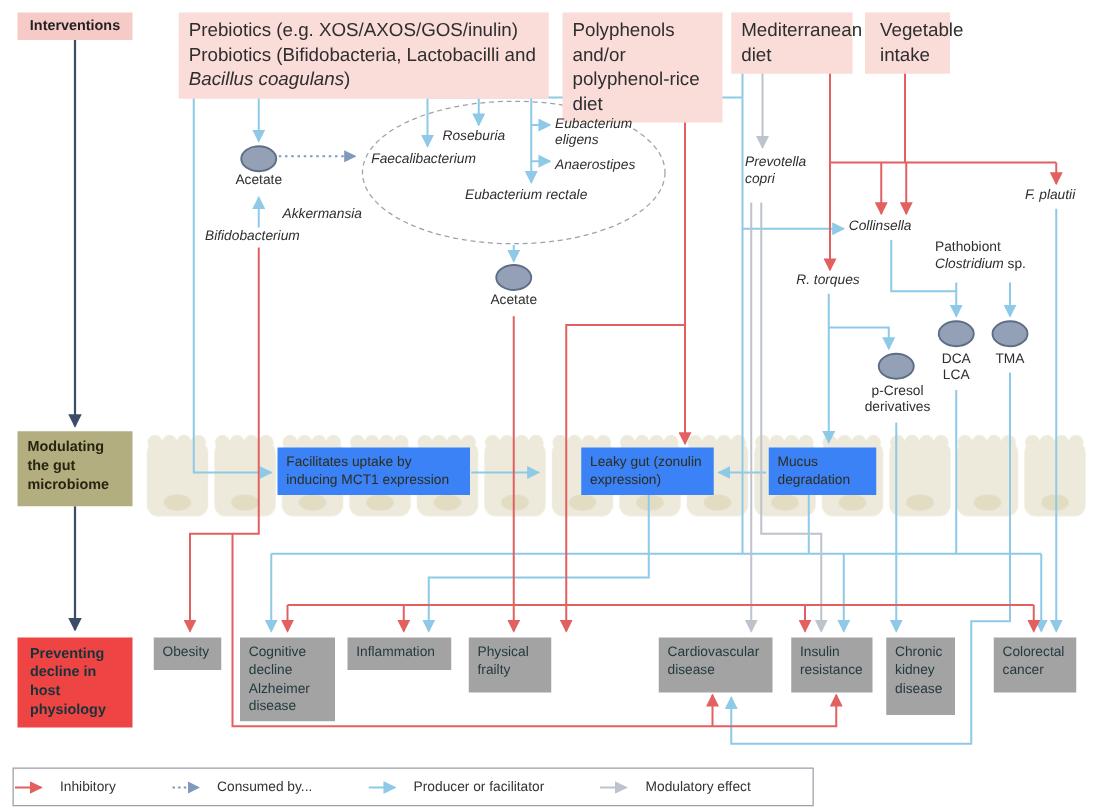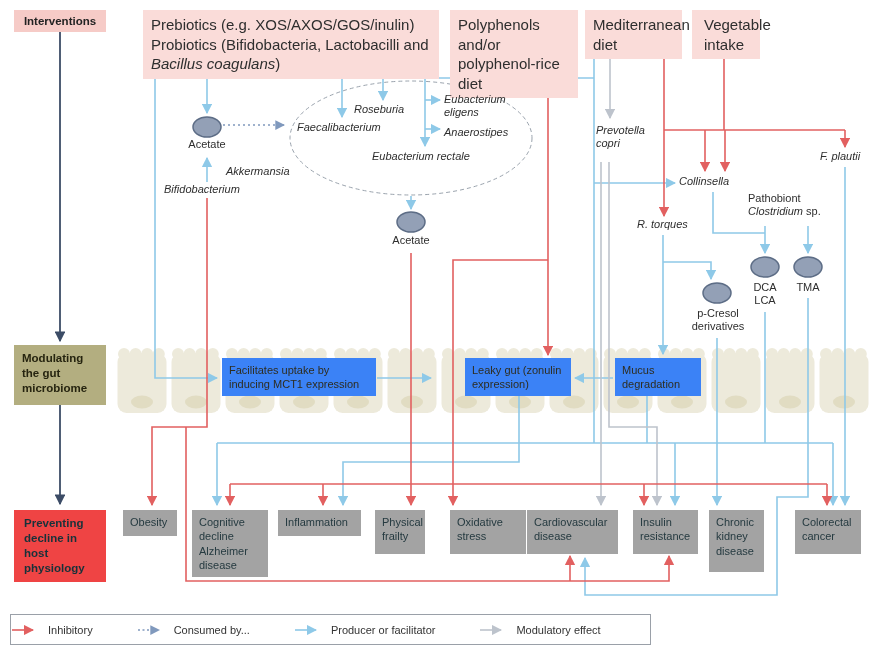--- a/index.html
+++ b/index.html
@@ -169,22 +169,21 @@
 
   <div class="olivebox" style="left:14px;top:345px;width:92px;min-height:60px;">Modulating the gut microbiome</div>
   <div class="bandbox" style="left:222px;top:358px;width:154px;min-height:38px;">Facilitates uptake by inducing MCT1 expression</div>
   <div class="bandbox" style="left:465px;top:358px;width:106px;min-height:38px;">Leaky gut (zonulin expression)</div>
   <div class="bandbox" style="left:615px;top:358px;width:86px;min-height:38px;">Mucus degradation</div>
 
   <div class="cyanhdr" style="left:14px;top:510px;width:92px;min-height:63px;">Preventing decline in host physiology</div>
   <div class="outcome" style="left:123px;top:510px;width:54px;min-height:26px;">Obesity</div>
   <div class="outcome" style="left:192px;top:510px;width:76px;min-height:64px;">Cognitive decline Alzheimer disease</div>
   <div class="outcome" style="left:278px;top:510px;width:83px;min-height:26px;">Inflammation</div>
-  <div class="outcome" style="left:375px;top:510px;width:50px;min-height:44px;">Physical frailty</div>
-  <div class="outcome" style="left:450px;top:510px;width:76px;min-height:44px;">Oxidative stress</div>
+  <div class="outcome" style="left:375px;top:510px;width:66px;min-height:44px;">Physical frailty</div>
   <div class="outcome" style="left:527px;top:510px;width:91px;min-height:44px;">Cardiovascular disease</div>
   <div class="outcome" style="left:633px;top:510px;width:65px;min-height:44px;">Insulin resistance</div>
   <div class="outcome" style="left:709px;top:510px;width:55px;min-height:62px;">Chronic kidney disease</div>
   <div class="outcome" style="left:795px;top:510px;width:66px;min-height:44px;">Colorectal cancer</div>
 
   <div id="legend">
     <div class="litem">
       <svg width="30" height="10">
           <path d="M1 5 L22 5" stroke="#e26060" stroke-width="1.6" fill="none" marker-end="url(#mred)"></path>
         </svg>

